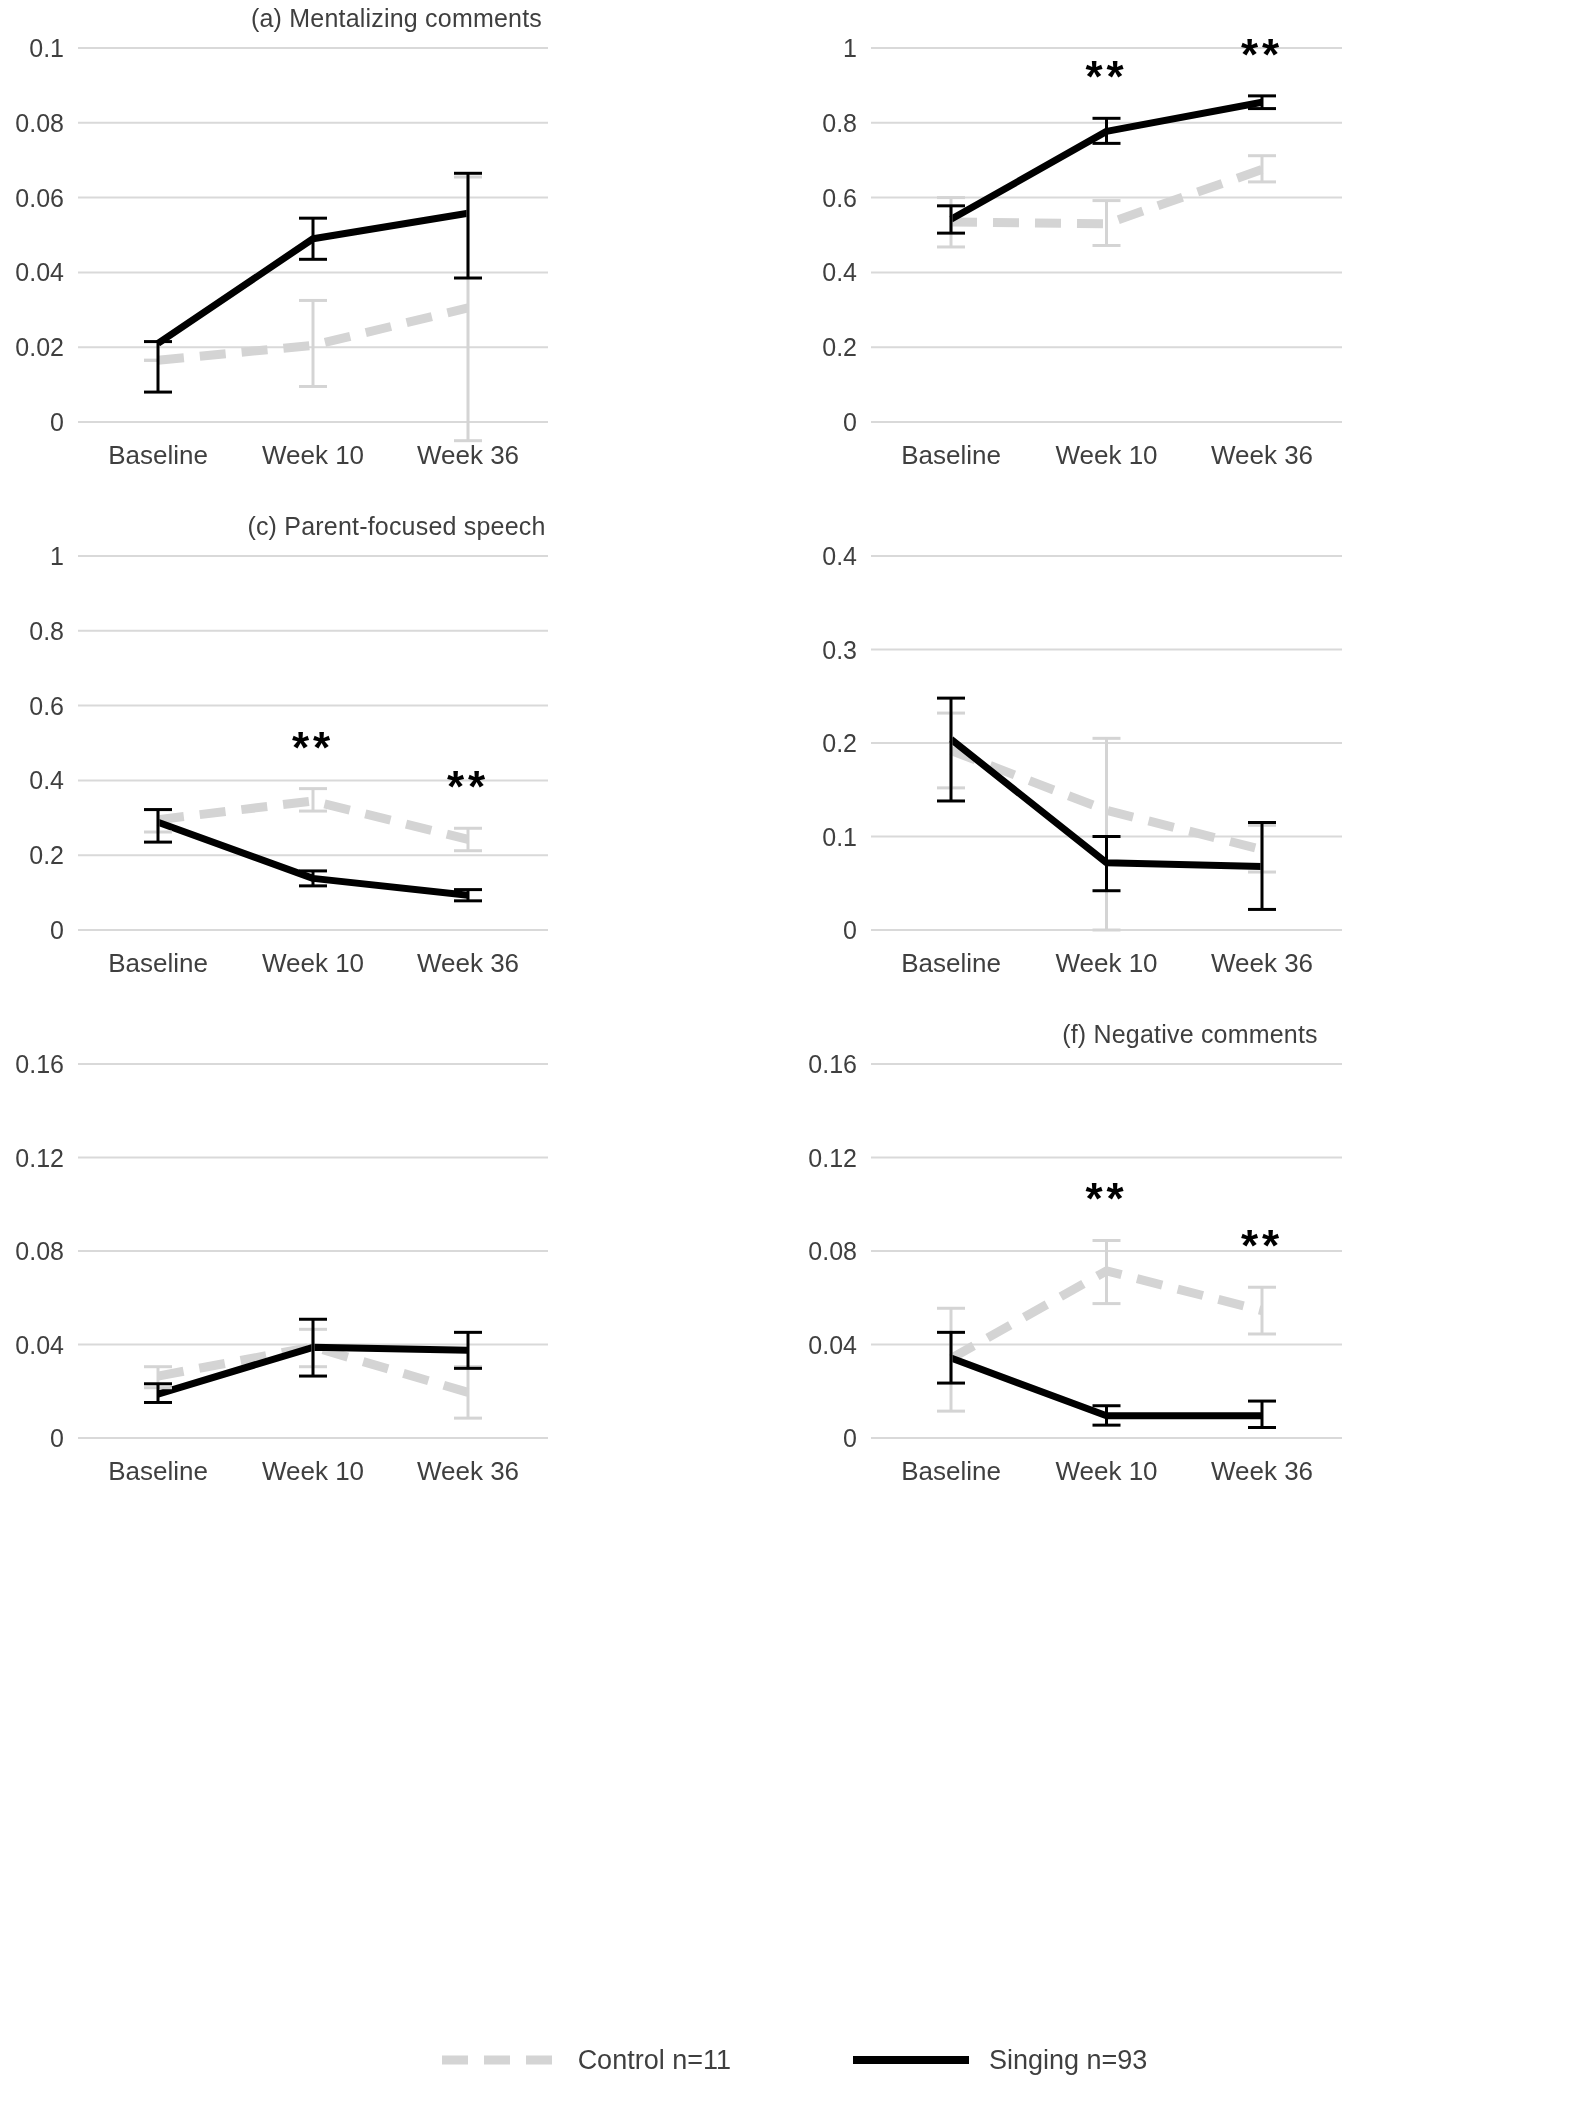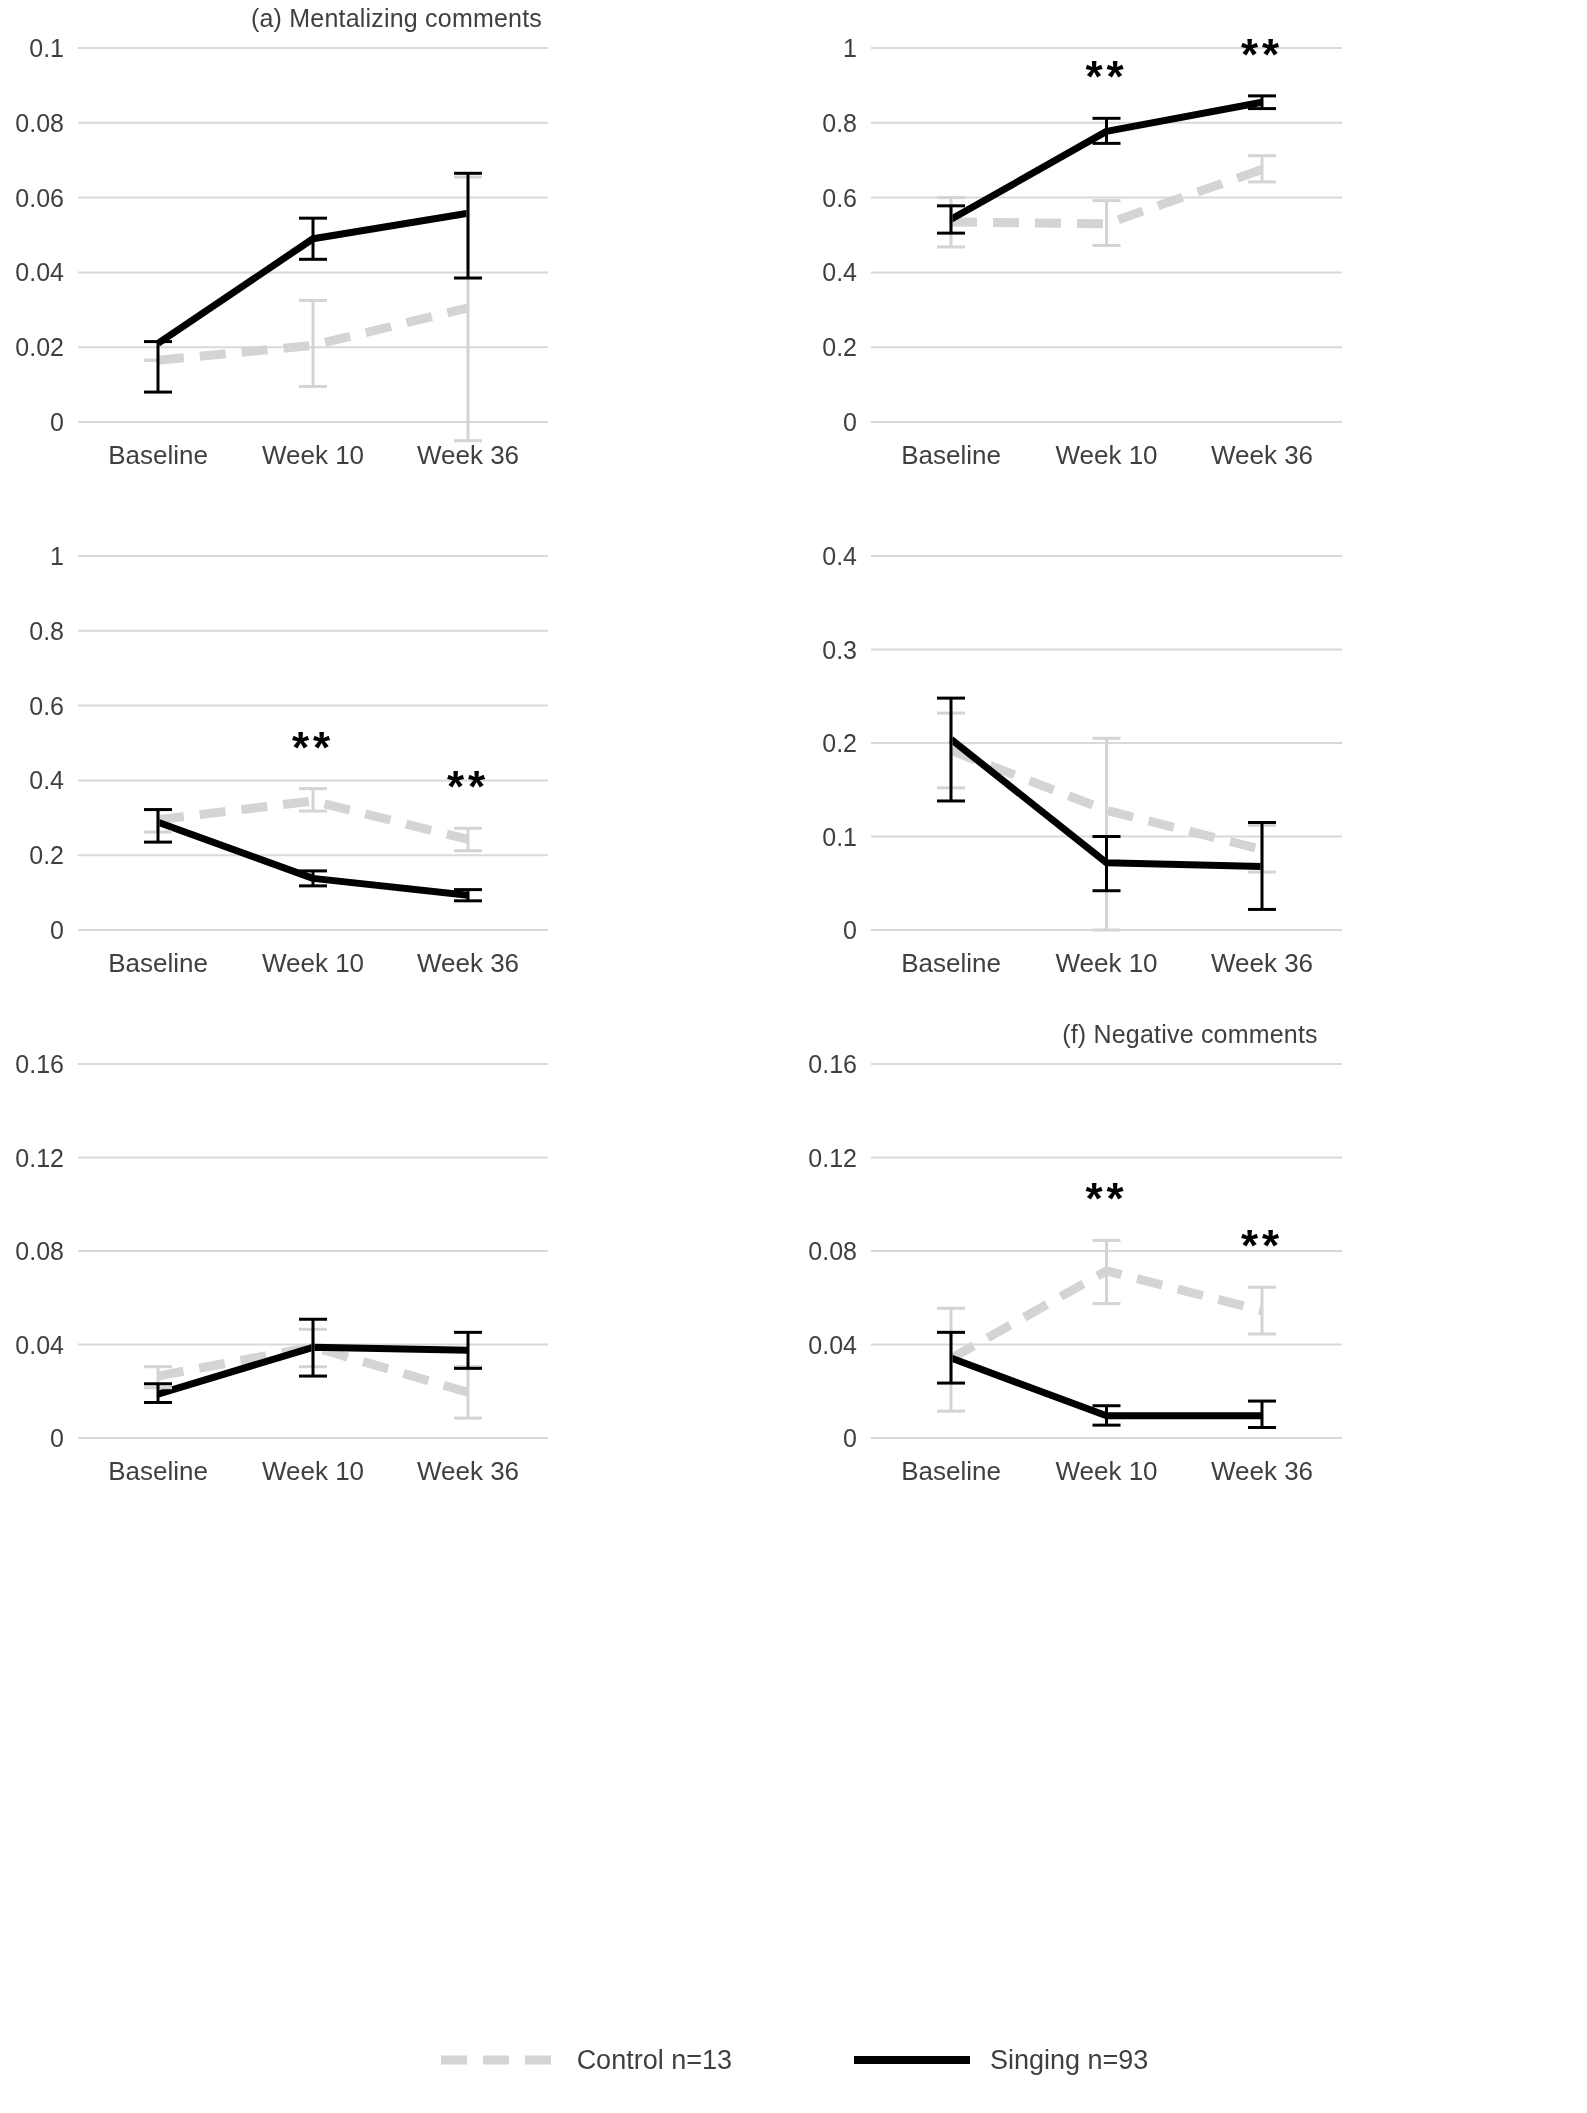--- a/index.html
+++ b/index.html
@@ -181,20 +181,21 @@
               <line x1="469" y1="95.87200000000001" x2="469" y2="108.58800000000002" stroke="#000000" stroke-width="3"></line>
               <line x1="455" y1="95.87200000000001" x2="483" y2="95.87200000000001" stroke="#000000" stroke-width="3"></line>
               <line x1="455" y1="108.58800000000002" x2="483" y2="108.58800000000002" stroke="#000000" stroke-width="3"></line>
             </g>
             <text x="313.5" y="92.31199999999995" text-anchor="middle" font-size="44" font-weight="bold" letter-spacing="4" fill="#000000">**</text>
             <text x="469" y="69.87200000000001" text-anchor="middle" font-size="44" font-weight="bold" letter-spacing="4" fill="#000000">**</text>
           </svg></div>
     </div>
 
     <div class="panel">
+      <div class="panel-title">(c) Parent-focused speech</div>
       <div class="plot" id="plot-2"><svg width="793" height="508" viewBox="0 0 793 508">
             <line x1="78" y1="422" x2="548" y2="422" stroke="#d9d9d9" stroke-width="2"></line>
             <text x="64" y="431" text-anchor="end" font-size="25" fill="#3f3f3f">0</text>
             <line x1="78" y1="347.2" x2="548" y2="347.2" stroke="#d9d9d9" stroke-width="2"></line>
             <text x="64" y="356.2" text-anchor="end" font-size="25" fill="#3f3f3f">0.2</text>
             <line x1="78" y1="272.4" x2="548" y2="272.4" stroke="#d9d9d9" stroke-width="2"></line>
             <text x="64" y="281.4" text-anchor="end" font-size="25" fill="#3f3f3f">0.4</text>
             <line x1="78" y1="197.6" x2="548" y2="197.6" stroke="#d9d9d9" stroke-width="2"></line>
             <text x="64" y="206.6" text-anchor="end" font-size="25" fill="#3f3f3f">0.6</text>
             <line x1="78" y1="122.80000000000001" x2="548" y2="122.80000000000001" stroke="#d9d9d9" stroke-width="2"></line>
@@ -394,21 +395,21 @@
           </svg></div>
     </div>
 
   </div>
 
   <div class="legend">
     <div class="legend-entry">
       <svg class="legend-swatch" width="120" height="20">
         <line x1="2" y1="10" x2="118" y2="10" stroke="#d4d4d4" stroke-width="9" stroke-dasharray="26 16" stroke-linecap="butt"></line>
       </svg>
-      <span class="legend-label">Control n=13</span>
+      <span class="legend-label">Control n=11</span>
     </div>
     <div class="legend-entry">
       <svg class="legend-swatch" width="120" height="20">
         <line x1="2" y1="10" x2="118" y2="10" stroke="#000000" stroke-width="8" stroke-linecap="butt"></line>
       </svg>
       <span class="legend-label">Singing n=93</span>
     </div>
   </div>
 
 </div>

